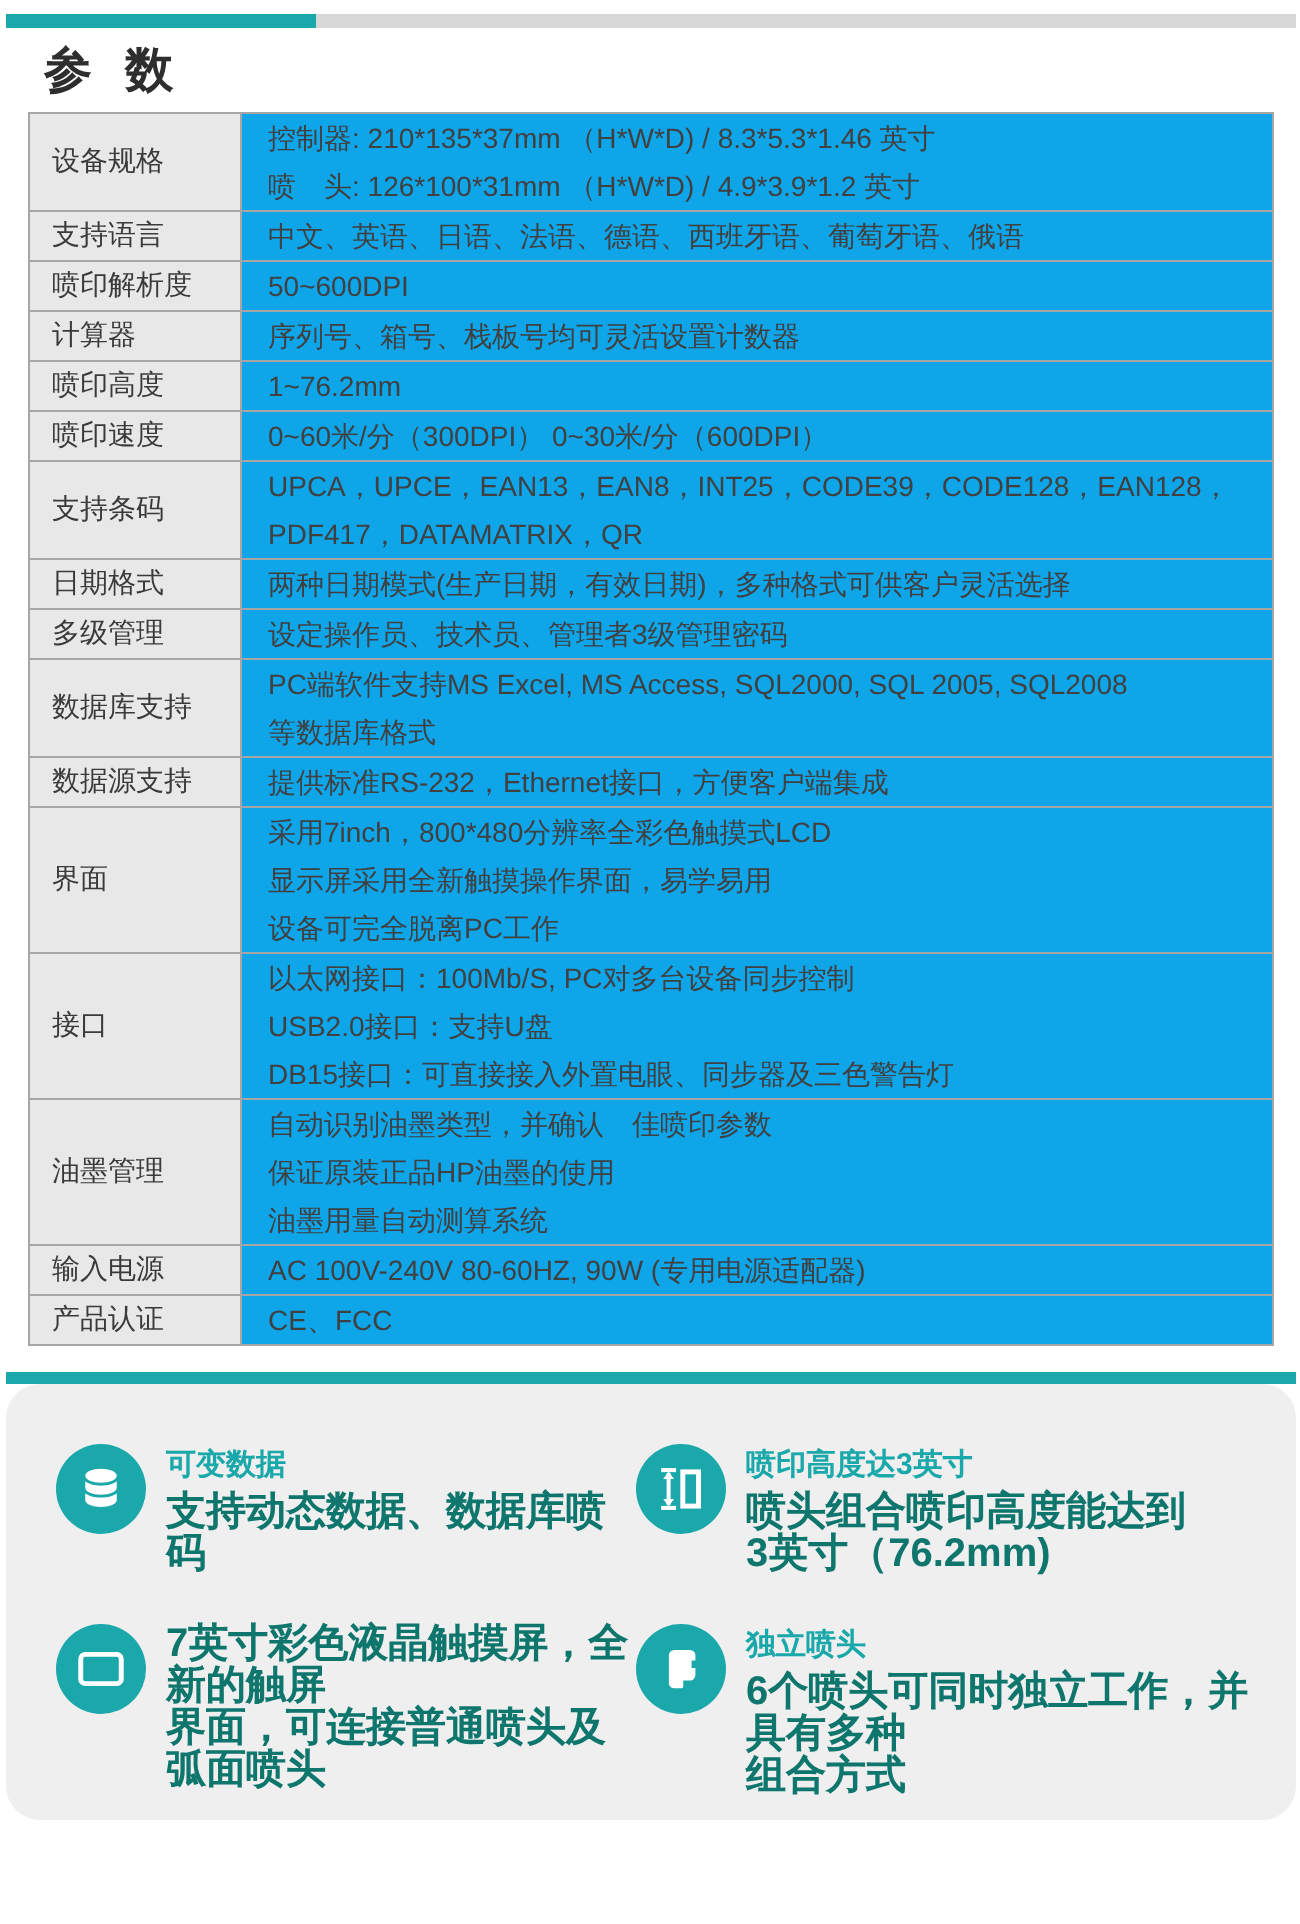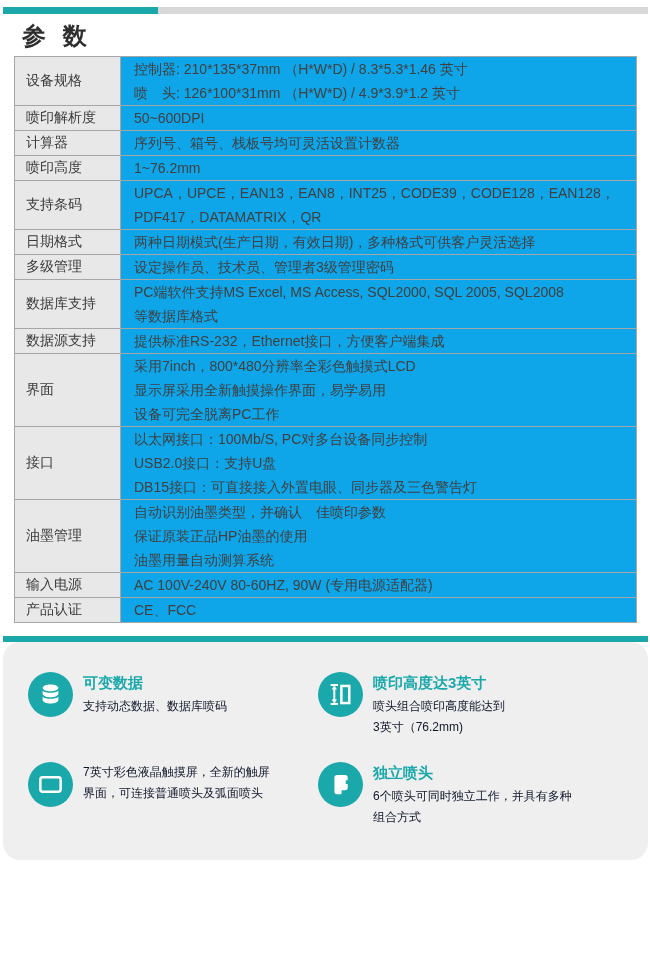--- a/index.html
+++ b/index.html
@@ -55,56 +55,68 @@
   .feature-icon-circle{
     flex:none;width:45px;height:45px;border-radius:50%;
     background:var(--accent);display:flex;align-items:center;justify-content:center;
     margin-right:10px;
   }
   .feature-icon-circle svg{width:27px;height:27px;display:block;}
   .feature-title{
     color:var(--accent);font-weight:bold;font-size:15px;line-height:19px;
     margin:1px 0 4px 0;
   }
-  .feature-desc-line{font-size:12px;line-height:21px;color:#0f172a;}
+  .feature-desc-line{font-size:20px;line-height:21px;color:#0f766e;font-weight:bold;}
 </style>
 </head>
 <body>
 
 <div class="topbar">
   <div class="accent"></div>
 </div>
 
 <h1 class="page-title">参 数</h1>
 
 <table class="spec-table">
   <tbody>
       <tr>
         <th>设备规格</th>
         <td>
           <div class="cell-line">控制器: 210*135*37mm （H*W*D) / 8.3*5.3*1.46 英寸</div>
           <div class="cell-line">喷　头: 126*100*31mm （H*W*D) / 4.9*3.9*1.2 英寸</div>
         </td>
       </tr>
       <tr>
+        <th>支持语言</th>
+        <td>
+          <div class="cell-line">中文、英语、日语、法语、德语、西班牙语、葡萄牙语、俄语</div>
+        </td>
+      </tr>
+      <tr>
         <th>喷印解析度</th>
         <td>
           <div class="cell-line">50~600DPI</div>
         </td>
       </tr>
       <tr>
         <th>计算器</th>
         <td>
           <div class="cell-line">序列号、箱号、栈板号均可灵活设置计数器</div>
         </td>
       </tr>
       <tr>
         <th>喷印高度</th>
         <td>
           <div class="cell-line">1~76.2mm</div>
+        </td>
+      </tr>
+      <tr>
+        <th>喷印速度</th>
+        <td>
+          <div class="cell-line">0~60米/分（300DPI）  0~30米/分（600DPI）</div>
         </td>
       </tr>
       <tr>
         <th>支持条码</th>
         <td>
           <div class="cell-line">UPCA，UPCE，EAN13，EAN8，INT25，CODE39，CODE128，EAN128，</div>
           <div class="cell-line">PDF417，DATAMATRIX，QR</div>
         </td>
       </tr>
       <tr>

